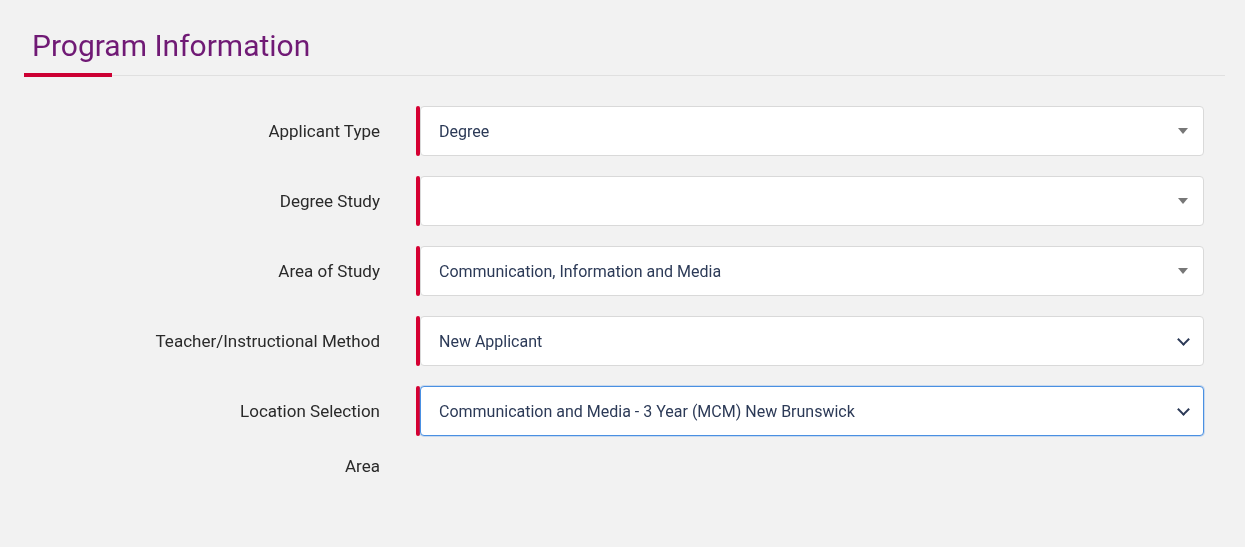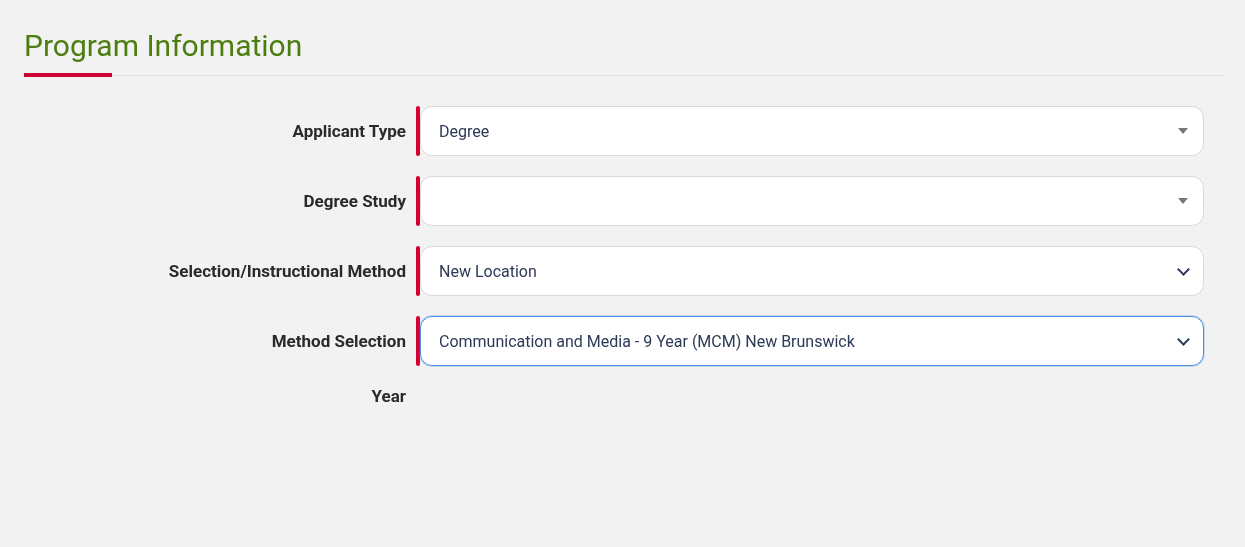--- a/index.html
+++ b/index.html
@@ -7,22 +7,23 @@
       background: #f2f2f2;
       font-family: "Segoe UI", -apple-system, Roboto, "Helvetica Neue", Arial, sans-serif;
       width: 1245px;
       height: 547px;
       padding: 28px 20px 0 24px;
       color: #222;
     }
     .heading {
       font-size: 30px;
       font-weight: 400;
-      color: #4d7c0f;
+      color: #701a75;
       margin-bottom: 12px;
+      margin-left: 8px;
     }
     .underline {
       height: 1px;
       background: #e0e0e0;
       width: 100%;
       margin-bottom: 30px;
       position: relative;
     }
     .underline::before {
       content: "";
@@ -34,46 +35,45 @@
     }
     .form { width: 100%; }
     .row {
       display: flex;
       align-items: center;
       margin-bottom: 20px;
     }
     .label {
       width: 396px;
       text-align: right;
-      padding-right: 14px;
+      padding-right: 40px;
       font-size: 17px;
       color: #2a2a2a;
       flex-shrink: 0;
-      font-weight: bold;
     }
     .field-wrap {
       position: relative;
       flex: 1;
       max-width: 784px;
     }
     .marker {
       position: absolute;
       left: -4px;
       top: 0;
       bottom: 0;
       width: 4px;
       background: #d50032;
       border-radius: 2px;
     }
     .field {
       width: 100%;
       height: 50px;
       background: #fff;
       border: 1px solid #d9d9d9;
-      border-radius: 12px;
+      border-radius: 4px;
       padding: 0 40px 0 18px;
       font-size: 16px;
       color: #2c3a57;
       display: flex;
       align-items: center;
       position: relative;
       cursor: pointer;
     }
     .field.focused {
       border: 1px solid #4a90e2;
@@ -132,44 +132,56 @@
     <div class="field-wrap">
       <div class="marker"></div>
       <div class="field">
         <span class="indicator">
             <span class="triangle"></span>
           </span>
       </div>
     </div>
   </div>
 
-
   <div class="row">
-    <div class="label">Selection/Instructional Method</div>
+    <div class="label">Area of Study</div>
     <div class="field-wrap">
       <div class="marker"></div>
       <div class="field">
-        <span>New Location</span>
+        <span>Communication, Information and Media</span>
+        <span class="indicator">
+            <span class="triangle"></span>
+          </span>
+      </div>
+    </div>
+  </div>
+
+  <div class="row">
+    <div class="label">Teacher/Instructional Method</div>
+    <div class="field-wrap">
+      <div class="marker"></div>
+      <div class="field">
+        <span>New Applicant</span>
         <span class="indicator">
             <span class="chevron"></span>
           </span>
       </div>
     </div>
   </div>
 
   <div class="row">
-    <div class="label">Method Selection</div>
+    <div class="label">Location Selection</div>
     <div class="field-wrap">
       <div class="marker"></div>
       <div class="field focused">
-        <span>Communication and Media - 9 Year (MCM) New Brunswick</span>
+        <span>Communication and Media - 3 Year (MCM) New Brunswick</span>
         <span class="indicator">
             <span class="chevron"></span>
           </span>
       </div>
     </div>
   </div>
 
   <div class="row">
-    <div class="label">Year</div>
+    <div class="label">Area</div>
   </div>
 
 </div>
 
 </body></html>

